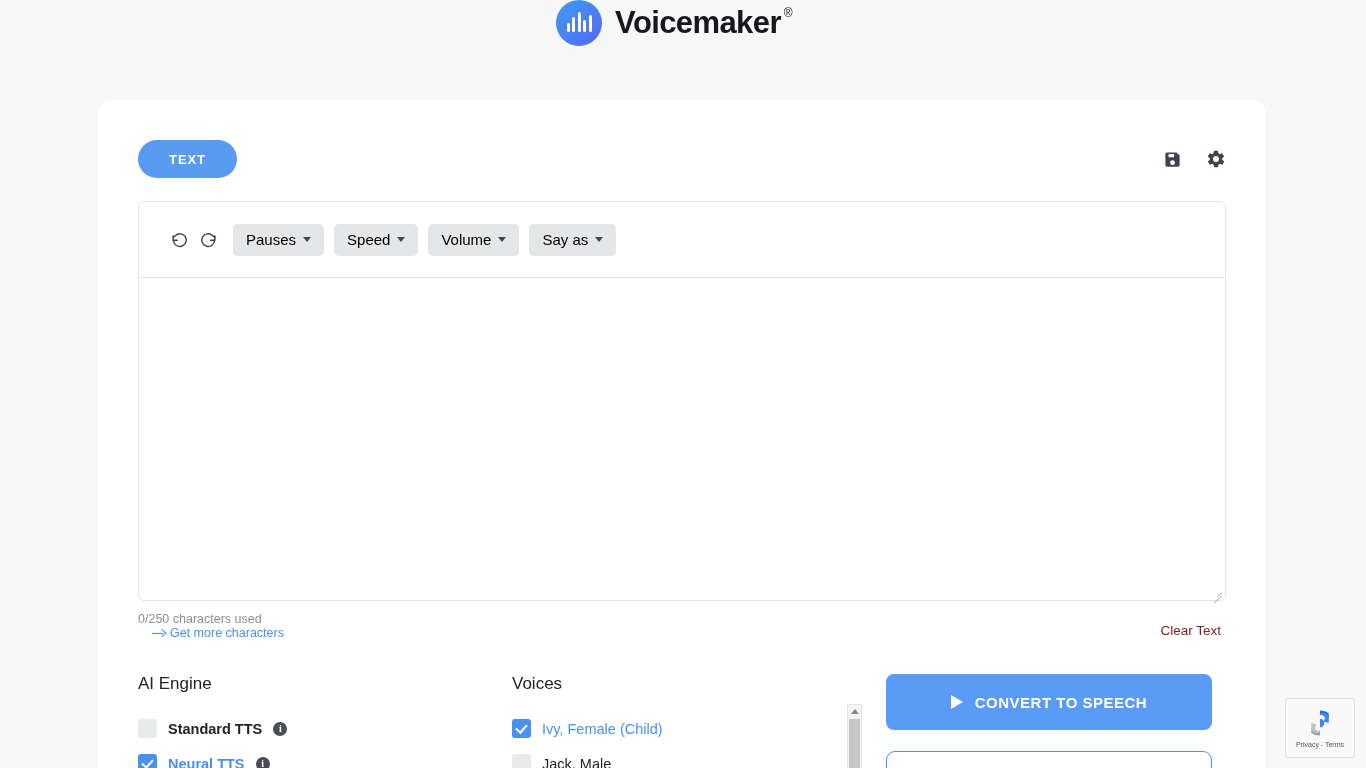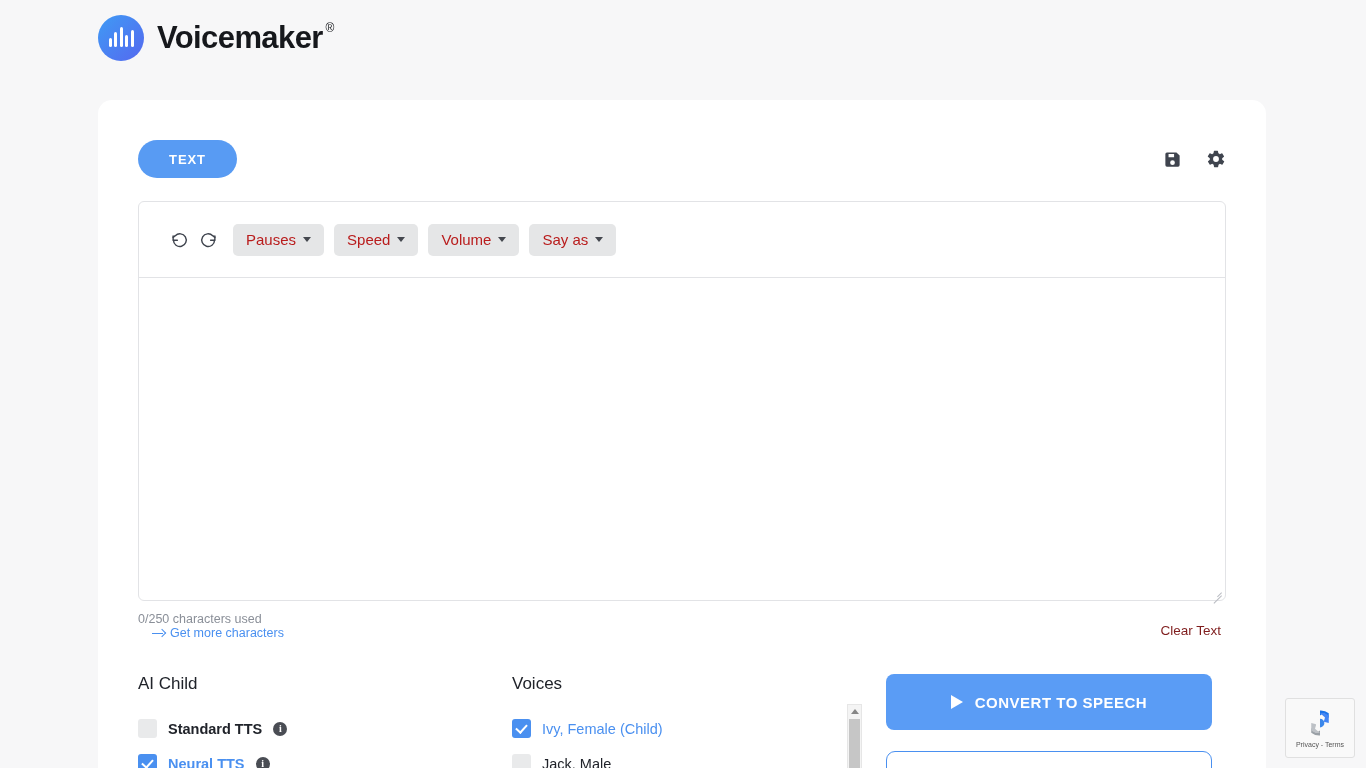--- a/index.html
+++ b/index.html
@@ -12,20 +12,21 @@
     -webkit-font-smoothing: antialiased;
   }
 
   
   .header {
     height: 76px;
     background: #f7f7f8;
     display: flex;
     align-items: center;
     padding: 0 116px 0 98px;
+    flex-direction: column;
   }
   .brand {
     display: flex;
     align-items: center;
     gap: 13px;
     flex: 0 0 auto;
   }
   .brand-mark {
     width: 46px; height: 46px;
     border-radius: 50%;
@@ -160,21 +161,21 @@
     color: #3f444e;
     line-height: 0;
   }
   .dd {
     margin-left: 10px;
     height: 32px;
     padding: 0 13px;
     border: none;
     border-radius: 5px;
     background: #e5e6e7;
-    color: #b91c1c;
+    color: #000000;
     font-size: 15px;
     font-family: "Liberation Sans", sans-serif;
     cursor: pointer;
     display: inline-flex;
     align-items: center;
     gap: 7px;
   }
   .dd:first-of-type { margin-left: 18px; }
   .caret {
     width: 0; height: 0;
@@ -470,21 +471,21 @@
     <a class="get-more">
       <span class="arrow-right"></span>
       <span>Get more characters</span>
     </a>
     <span class="clear-text">Clear Text</span>
   </div>
 
   <div class="panels">
 
     <div class="panel-engine">
-      <div class="panel-title">AI Child</div>
+      <div class="panel-title">AI Engine</div>
 
       <div class="opt">
         <span class="cbox"></span>
         <span class="opt-label">Standard TTS</span>
         <span class="info">i</span>
       </div>
 
       <div class="opt on">
         <span class="cbox on"></span>
         <span class="opt-label">Neural TTS</span>

